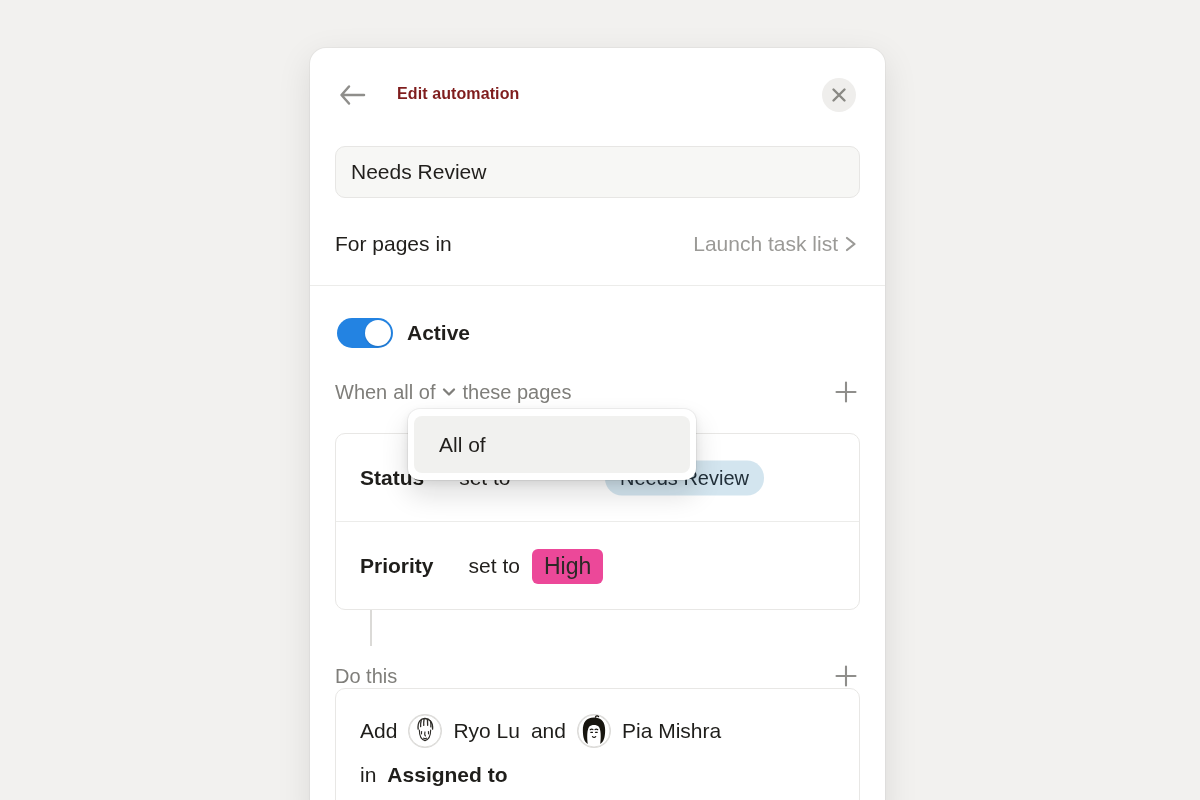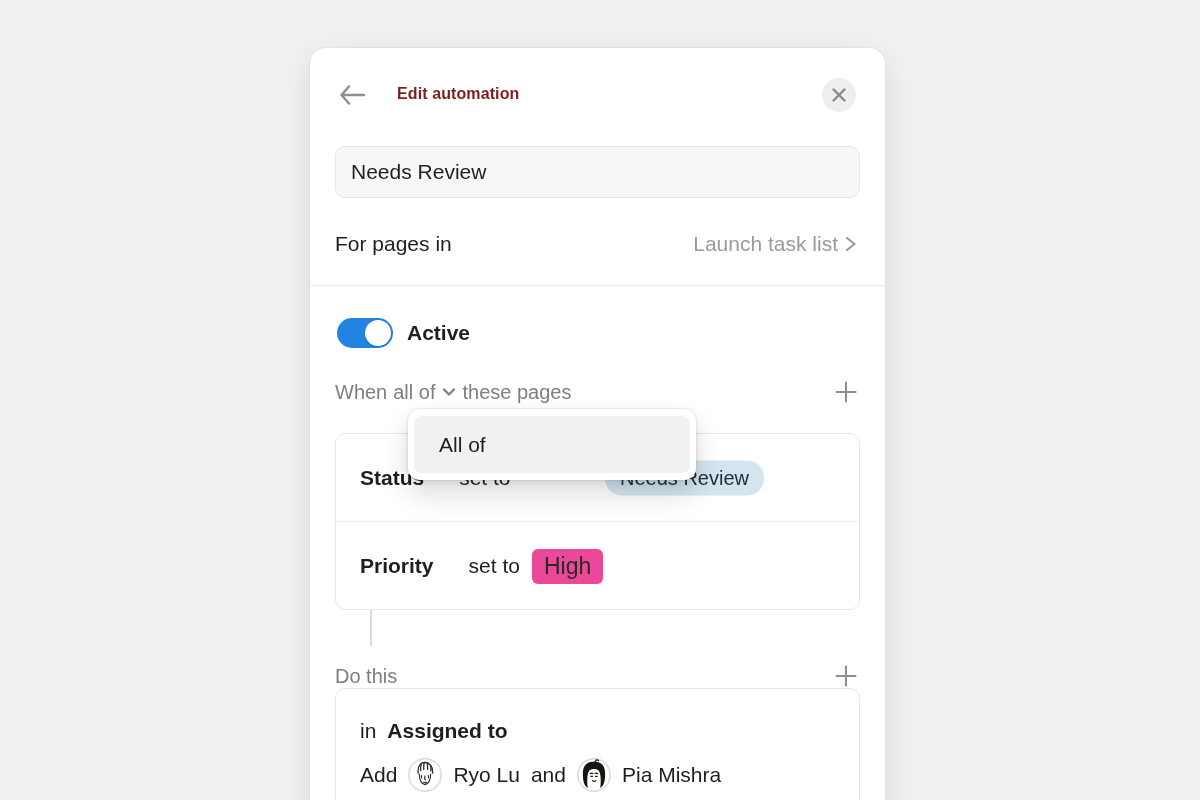--- a/index.html
+++ b/index.html
@@ -203,24 +203,20 @@
     <span class="plus-btn">
       <span>
         <svg width="26" height="26" viewBox="0 0 26 26" fill="none">
           <path d="M13 3.5 V22.5 M3.5 13 H22.5" stroke="#8f8e8b" stroke-width="2.1" stroke-linecap="round"></path>
         </svg>
       </span>
     </span>
   </div>
 
   <div class="card action-card">
-    <div class="action-line">
-      <span>in</span>
-      <span class="bold">Assigned to</span>
-    </div>
     <div class="action-line">
       <span>Add</span>
       <span class="avatar">
         <svg width="34" height="34" viewBox="0 0 36 36">
           <circle cx="18" cy="18" r="17" fill="#ffffff" stroke="#d9d8d5" stroke-width="1"></circle>
           <g stroke="#2e2c28" stroke-width="1.4" fill="none" stroke-linecap="round">
             <path d="M10.8 16 C9.8 8 14 4.6 18 4.8 C22.6 5 26.6 8.4 26 16"></path>
             <path d="M14 6.6 C13.4 9 13.2 11 13.4 13.4"></path>
             <path d="M17 5.4 C16.6 8 16.5 10 16.7 12"></path>
             <path d="M20.6 5.8 C20.7 8.2 20.8 10.2 20.8 12"></path>
@@ -246,19 +242,23 @@
             <path d="M14 16.6 C14.9 16 16 16 16.8 16.5"></path>
             <path d="M19.2 16.5 C20 16 21.1 16 22 16.6"></path>
             <path d="M14.6 19.4 L16.4 19.4"></path>
             <path d="M19.6 19.4 L21.4 19.4"></path>
             <path d="M16.4 24 C17.4 25 18.8 25 19.8 24"></path>
           </g>
         </svg>
       </span>
       <span>Pia Mishra</span>
     </div>
+    <div class="action-line">
+      <span>in</span>
+      <span class="bold">Assigned to</span>
+    </div>
   </div>
 
   <div class="menu">
     <div class="menu-item selected">All of</div>
   </div>
 
 </div>
 
 </body></html>

